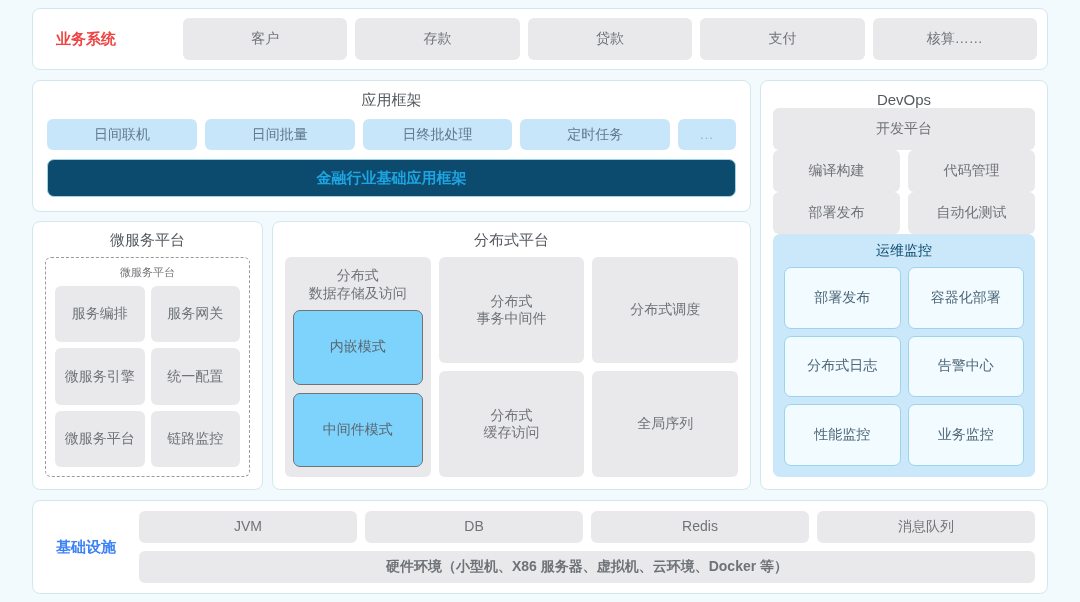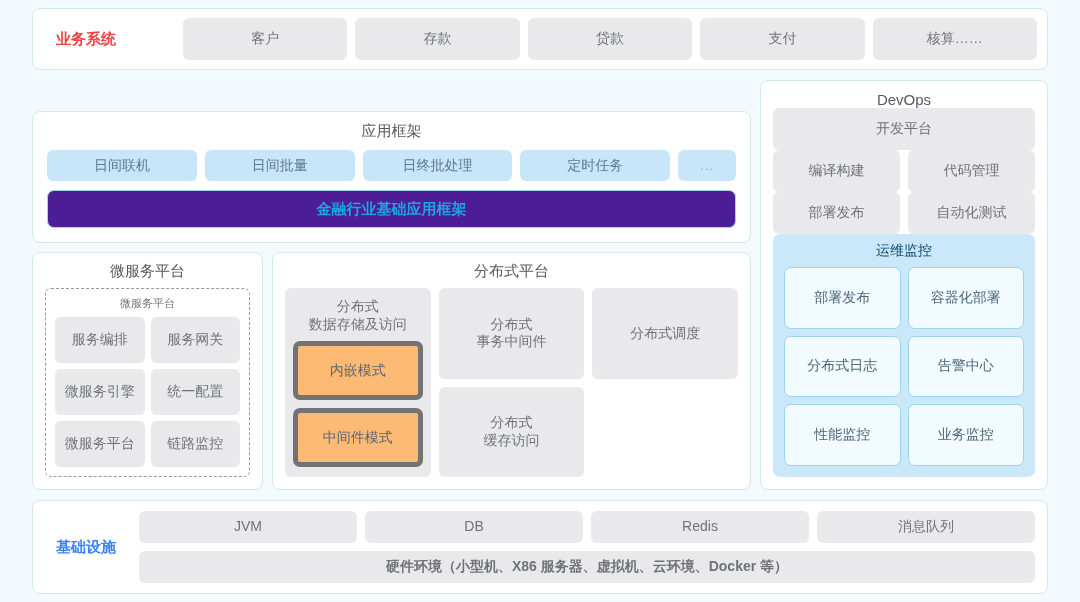--- a/index.html
+++ b/index.html
@@ -45,22 +45,22 @@
     background: #c8e6fa;
     border-radius: 6px;
     color: #5f7a8c;
     font-size: 14px;
     display: flex;
     align-items: center;
     justify-content: center;
     text-align: center;
   }
   .chip-outline {
-    background: #fdba74;
-    border: 5px solid #737373;
+    background: #7dd3fc;
+    border: 1px solid #737373;
     border-radius: 7px;
     color: #5a6670;
     font-size: 14px;
     display: flex;
     align-items: center;
     justify-content: center;
     text-align: center;
   }
 
   .panel-title {
@@ -100,21 +100,20 @@
     display: flex;
     gap: 9px;
     min-height: 0;
   }
   .mid-left {
     flex: 1;
     display: flex;
     flex-direction: column;
     gap: 9px;
     min-width: 0;
-    margin-top: 31px;
   }
   .mid-right {
     width: 288px;
     flex: none;
     display: flex;
     flex-direction: column;
     padding: 10px 12px 12px 12px;
   }
 
   
@@ -129,21 +128,21 @@
     display: flex;
     gap: 8px;
     height: 31px;
   }
   .appfw-chips .chip-blue { flex: 1; }
   .appfw-chips .chip-blue.ellipsis { flex: 0 0 58px; font-size: 13px; color:#8fb4cd; letter-spacing:1px;}
   .appfw-base {
     height: 38px;
     border: 1px solid #9fd4e6;
     border-radius: 7px;
-    background: #4c1d95;
+    background: #0c4a6e;
     display: flex;
     align-items: center;
     justify-content: center;
     color: #1ea4e0;
     font-size: 15px;
     font-weight: 600;
   }
 
   
   .platforms {
@@ -351,20 +350,21 @@
               <div class="dsp-storage-title">分布式
 数据存储及访问</div>
               <div class="chip-outline">内嵌模式</div>
               <div class="chip-outline">中间件模式</div>
             </div>
             <div class="chip">分布式
 事务中间件</div>
             <div class="chip">分布式调度</div>
             <div class="chip">分布式
 缓存访问</div>
+            <div class="chip">全局序列</div>
           </div>
         </div>
 
       </div>
     </div>
 
     <div class="panel mid-right">
       <div class="panel-title">DevOps</div>
       <div class="chip devops-single">开发平台</div>
       <div class="devops-pair">

